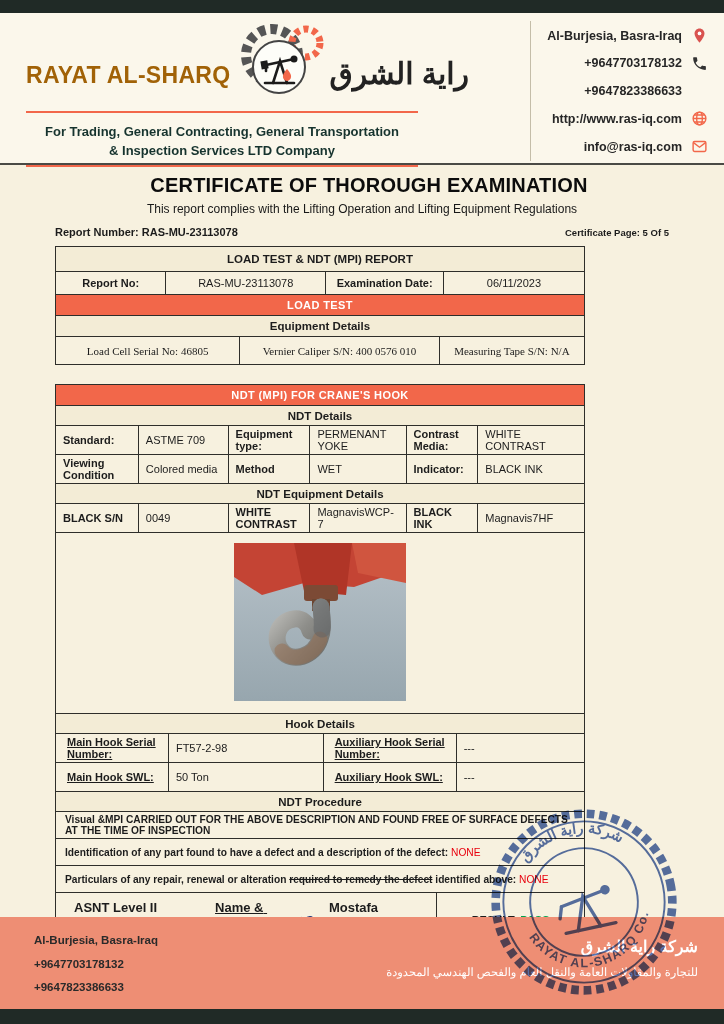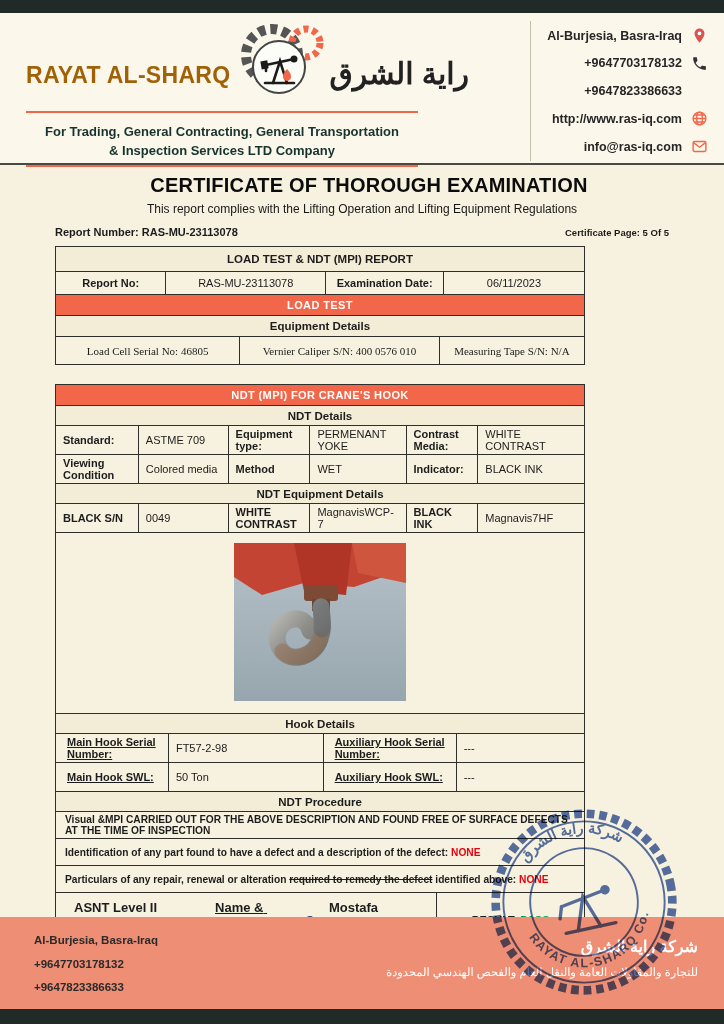--- a/index.html
+++ b/index.html
@@ -45,21 +45,21 @@
   .t1 { top:246px; }
   .t2 { top:364px;margin-top:20px; }
   .row { display:grid; border-top:1px solid #2e2e2a; }
   .row:first-child { border-top:none; }
   .cell { border-left:1px solid #2e2e2a; display:flex; align-items:center; padding:2px 7px; min-height:20px; }
   .cell:first-child { border-left:none; }
   .center { justify-content:center; text-align:center; }
   .lbl { font-weight:bold; }
   .u { text-decoration:underline; }
   .strike { text-decoration:line-through; }
-  .red { color:#e8000d; font-weight:bold; }
+  .red { color:#e8000d; font-weight:normal; }
   .pass { color:#00a14b; font-weight:bold; }
   .banner { background:#f2674a; color:#fff; font-weight:bold; justify-content:center; letter-spacing:.4px; }
   .sec-title { background:#f3ecd6; font-weight:bold; justify-content:center; font-size:11.5px; }
 
   .g4 { grid-template-columns: 20.7% 30.3% 22.3% 26.7%; }
   .g3 { grid-template-columns: 34.7% 37.8% 27.5%; font-family: Liberation Serif, serif; }
   .g6 { grid-template-columns: 15.5% 17% 15.5% 18.2% 13.6% 20.2%; }
   .gh { grid-template-columns: 21.2% 29.3% 25.2% 24.3%; }
   .gi { grid-template-columns: 72% 28%; }
 

